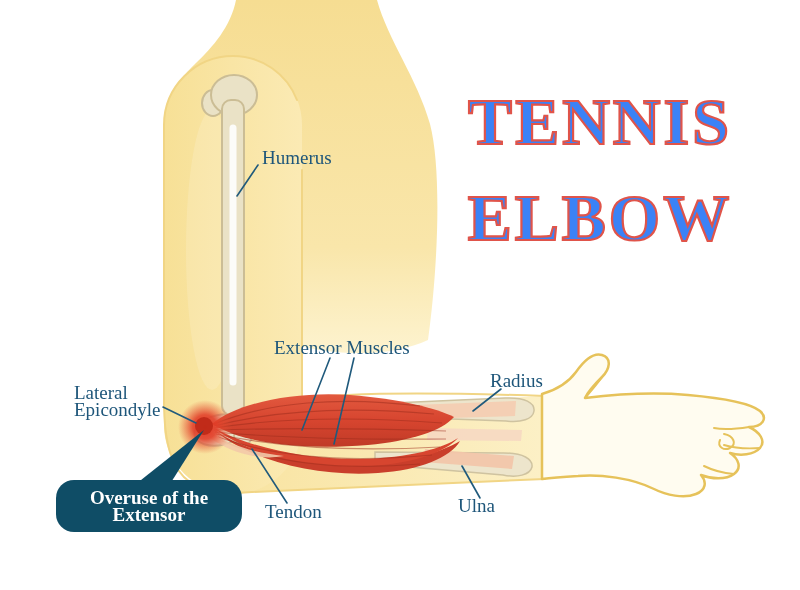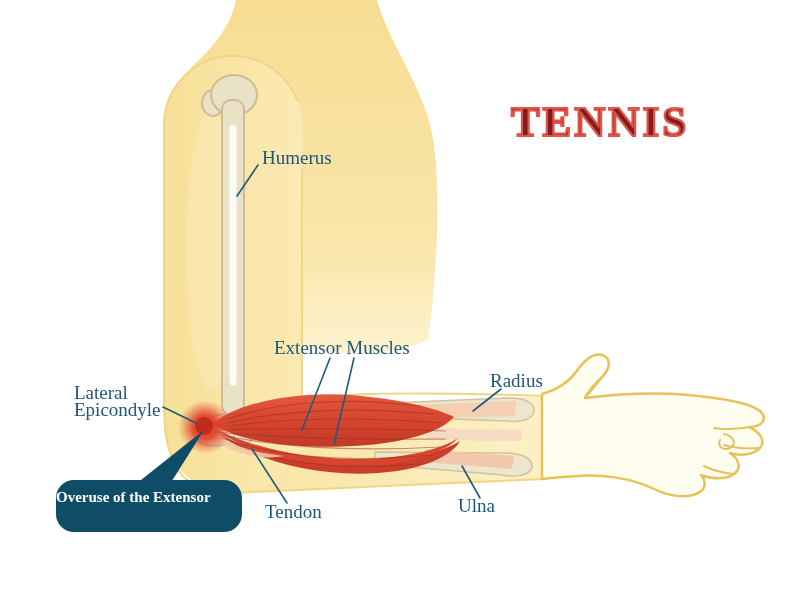--- a/index.html
+++ b/index.html
@@ -1,27 +1,27 @@
 <!DOCTYPE html>
 <html><head>
 <meta charset="utf-8">
 <style>
   html,body{margin:0;padding:0;background:#ffffff;}
   .stage{position:relative;width:800px;height:590px;overflow:hidden;background:#ffffff;
          font-family:"Liberation Serif", serif;}
   .stage svg{position:absolute;left:0;top:0;}
   .overlay{position:absolute;left:0;top:0;width:800px;height:590px;pointer-events:none;}
   .title{position:absolute;left:432px;top:74px;width:336px;text-align:center;
-         color:#7f1d1d;font-weight:bold;font-size:43px;line-height:96px;letter-spacing:3px;
+         color:#3b82f6;font-weight:bold;font-size:66px;line-height:96px;letter-spacing:3px;
          -webkit-text-stroke:2.2px #e0544a;}
   .lbl{position:absolute;color:#1e567a;font-weight:normal;font-size:19px;line-height:17px;white-space:nowrap;}
   .lbl-center{white-space:normal;}
   .callout{position:absolute;left:56px;top:480px;width:186px;height:52px;background:#0f4d66;
-           border-radius:18px;color:#ffffff;font-weight:bold;font-size:15px;line-height:17px;
-           text-align:left;box-sizing:border-box;padding-top:9px;}
+           border-radius:18px;color:#ffffff;font-weight:bold;font-size:19px;line-height:17px;
+           text-align:center;box-sizing:border-box;padding-top:9px;}
 </style>
 </head>
 <body>
 
 <div class="stage">
 
   <svg width="800" height="590" viewBox="0 0 800 590">
     <defs>
       <linearGradient id="torsoGrad" x1="0" y1="0" x2="0" y2="1">
         <stop offset="0" stop-color="#f6dd92"></stop>
@@ -122,20 +122,21 @@
       <line x1="480" y1="498" x2="462" y2="466"></line>
       <line x1="287" y1="503" x2="252" y2="449"></line>
     </g>
 
     <polygon points="204,430 170,484 136,484" fill="#0f4d66"></polygon>
   </svg>
 
   <div class="overlay">
     <div class="title">
       <div>TENNIS</div>
+      <div>ELBOW</div>
     </div>
 
     <div class="lbl" style="left:262px;top:149px;">Humerus</div>
     <div class="lbl" style="left:274px;top:339px;">Extensor Muscles</div>
     <div class="lbl lbl-center" style="left:74px;top:384px;width:92px;">
       <div>Lateral</div>
       <div>Epicondyle</div>
     </div>
     <div class="lbl" style="left:490px;top:372px;">Radius</div>
     <div class="lbl" style="left:458px;top:497px;">Ulna</div>

